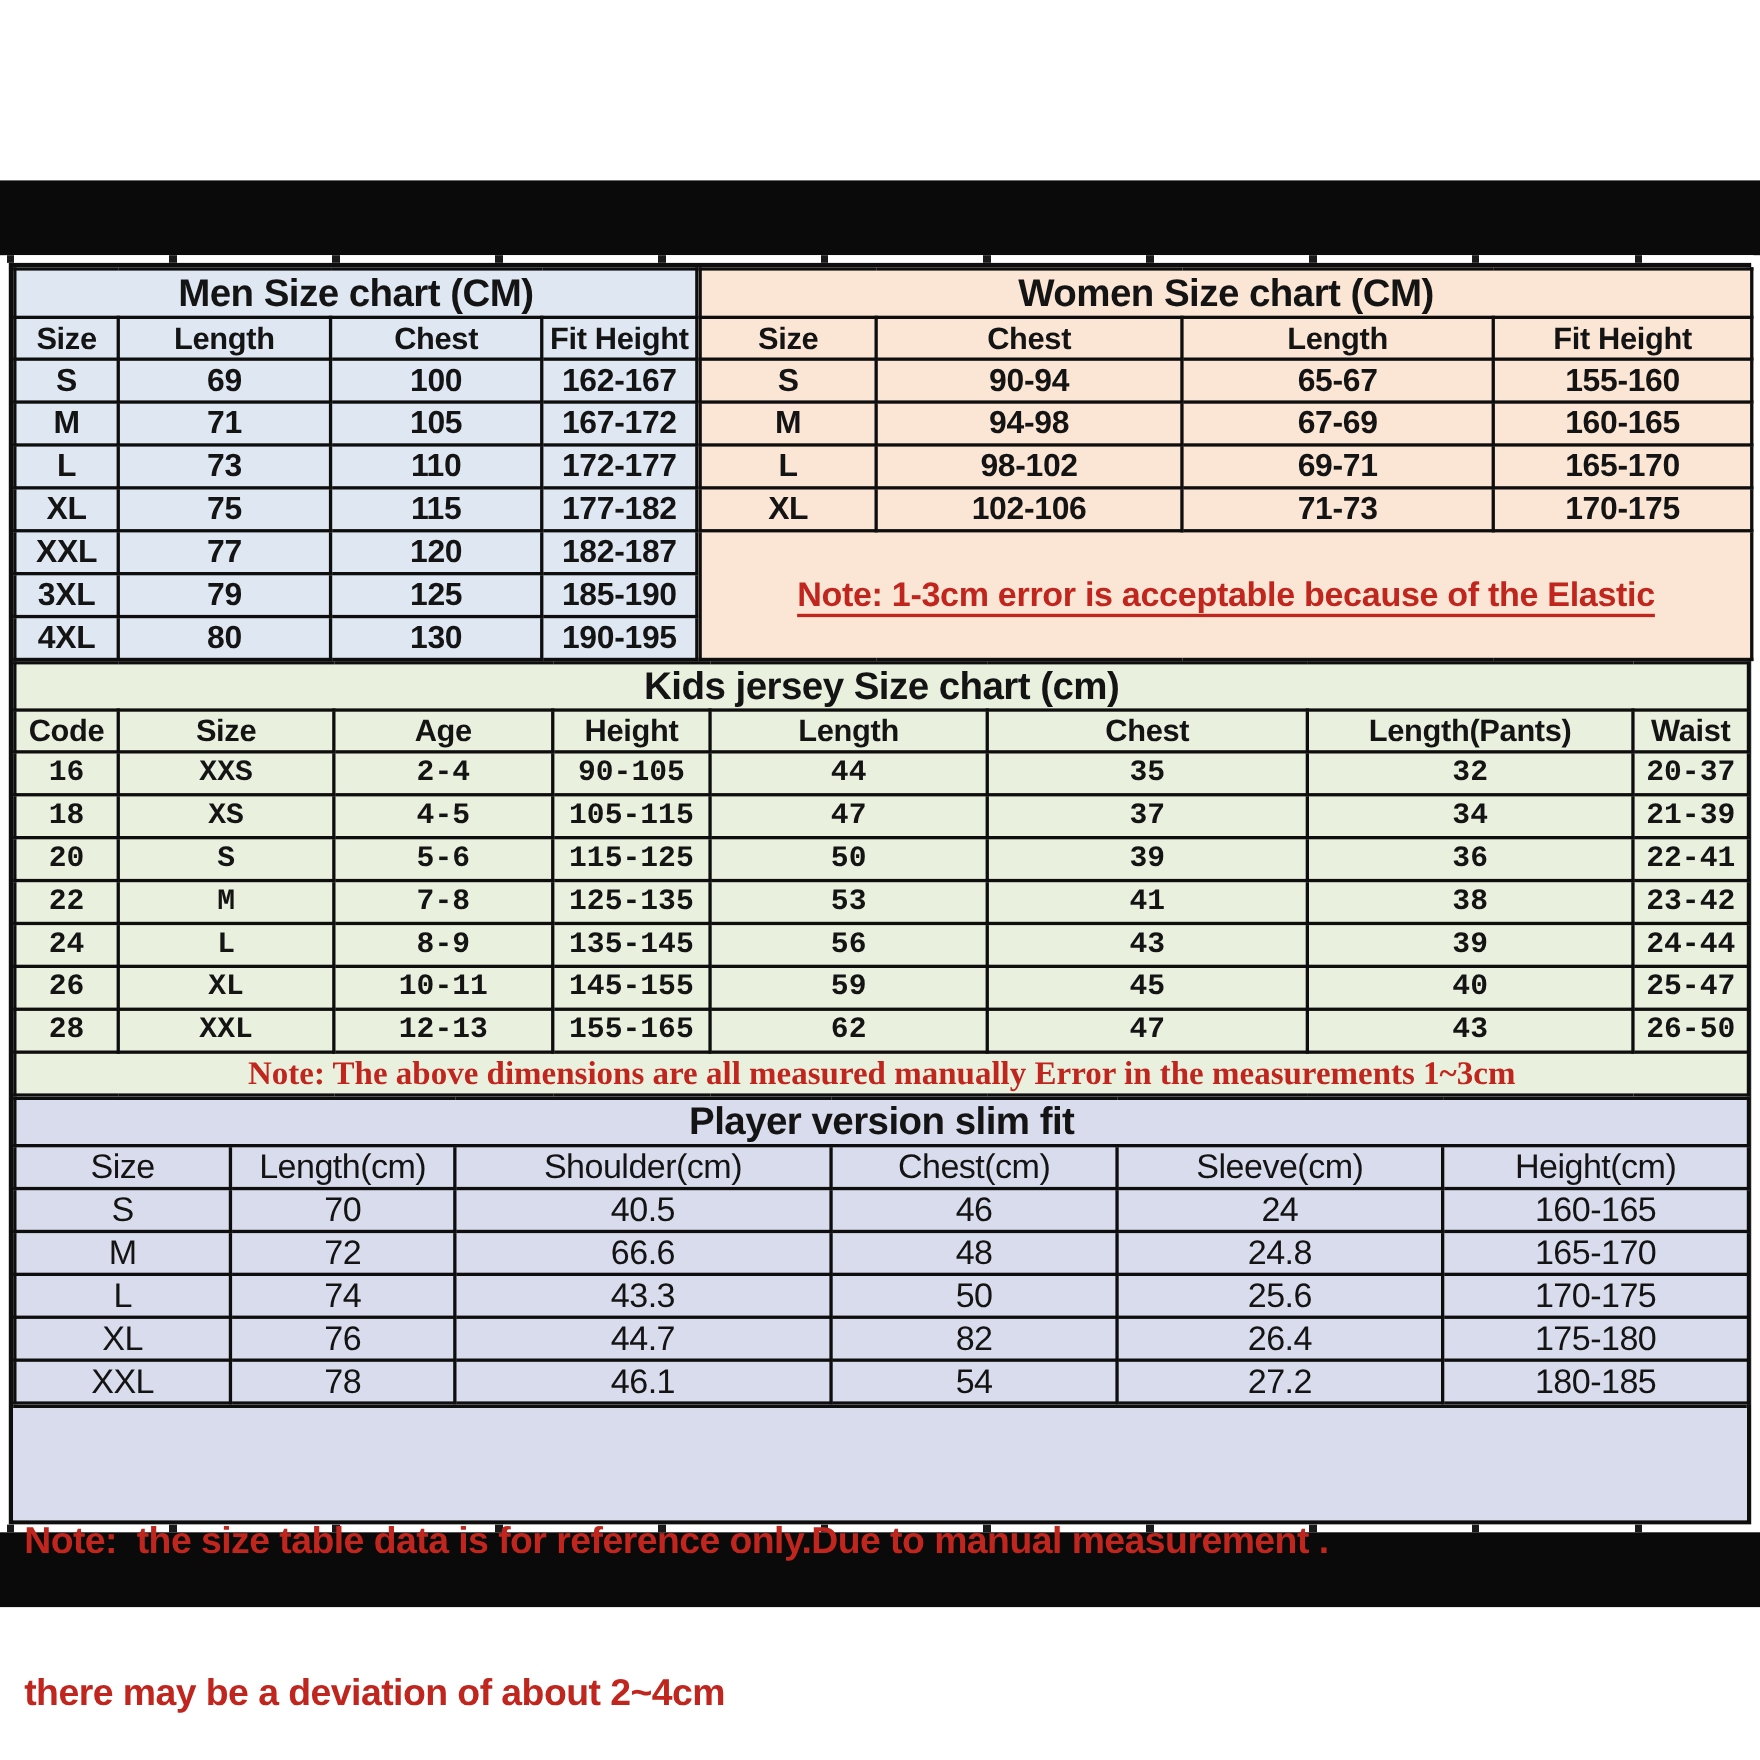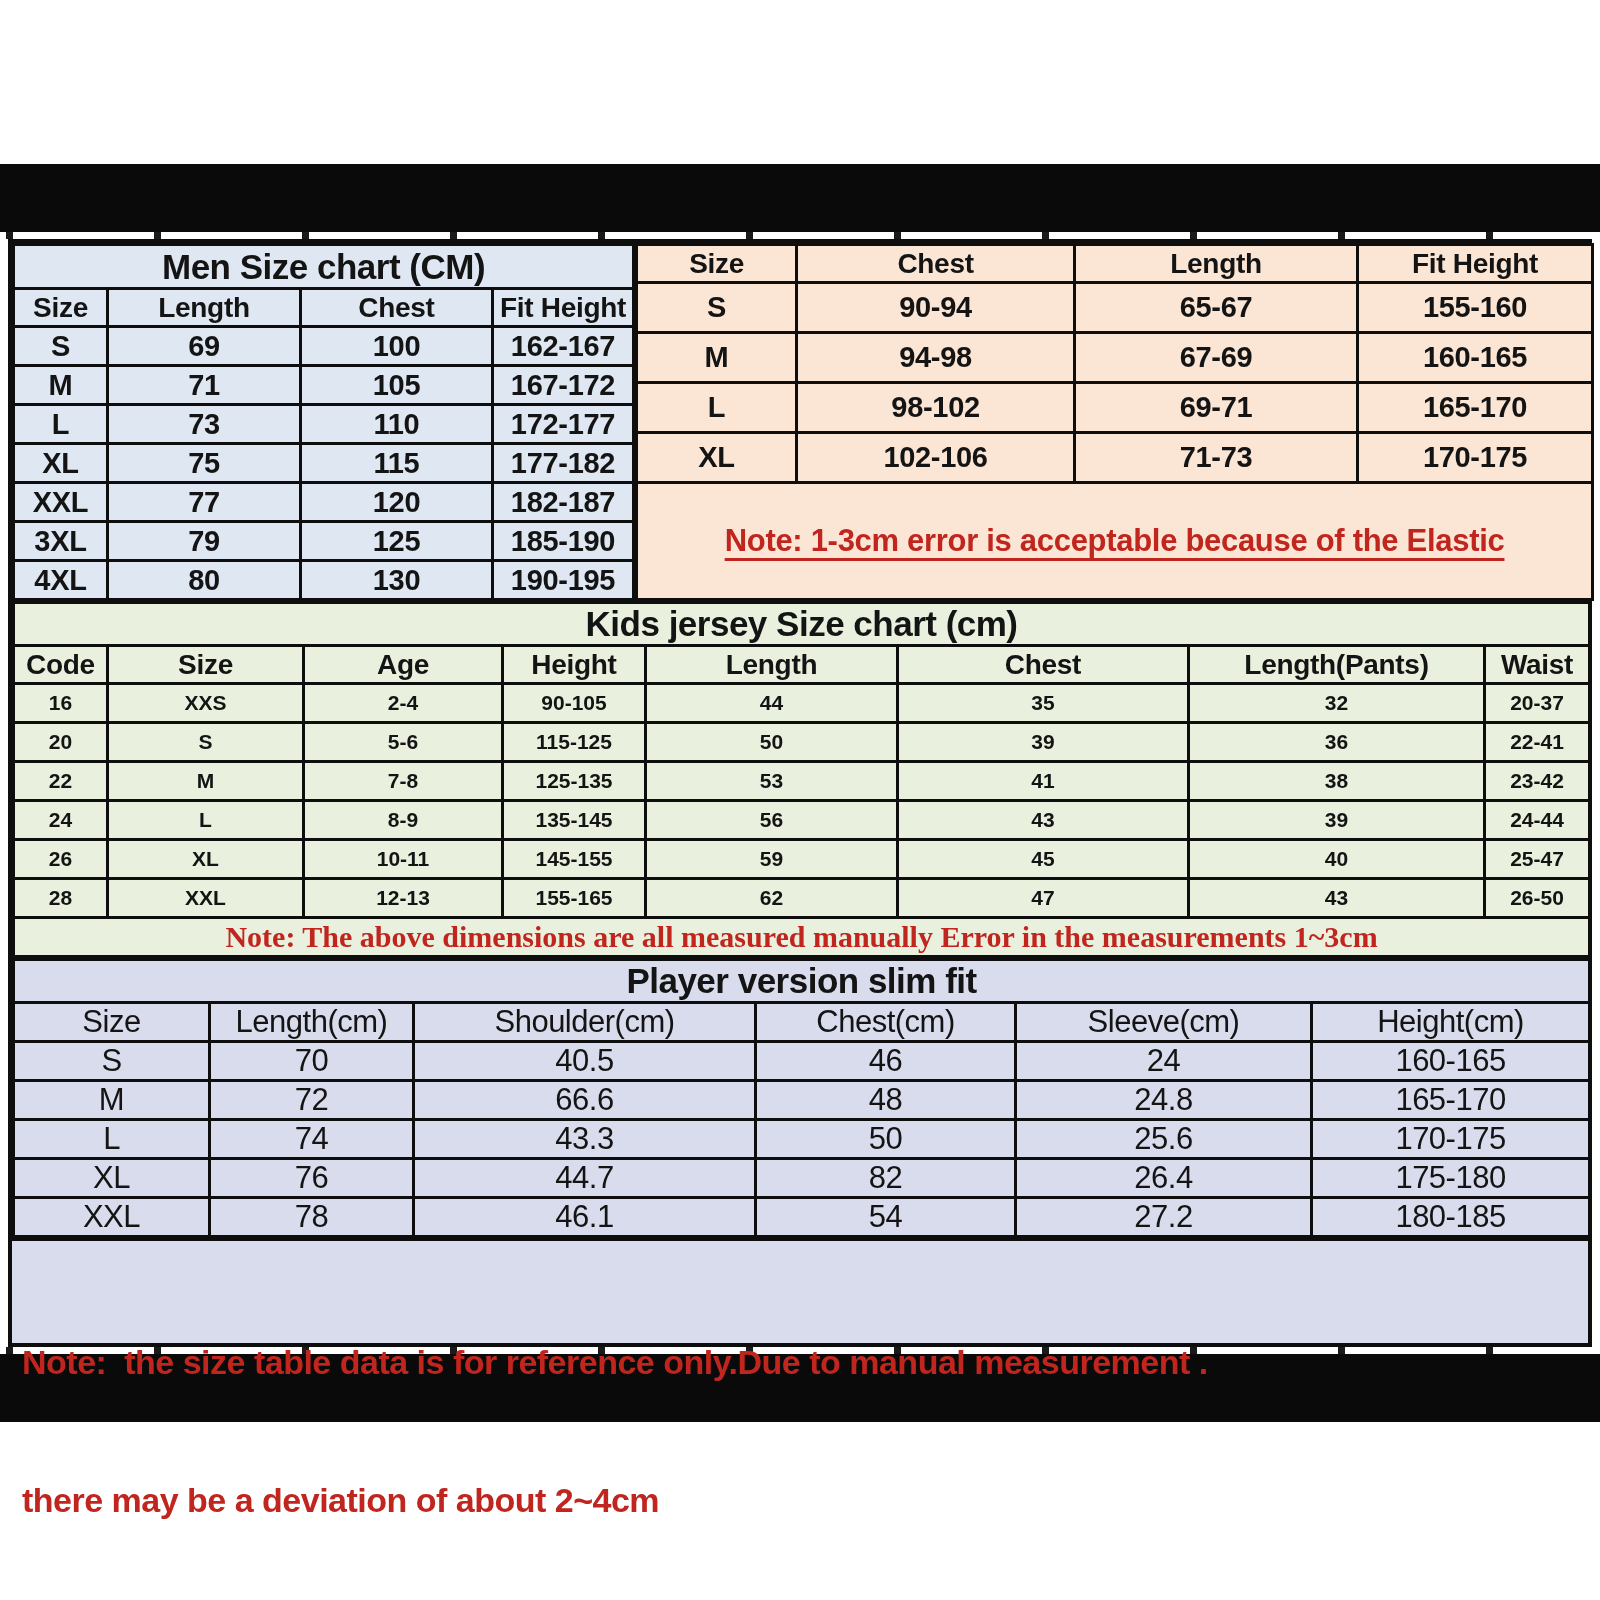--- a/index.html
+++ b/index.html
@@ -28,21 +28,21 @@
     padding:0;overflow:hidden;white-space:nowrap;
   }
   th.title{font-size:35px;height:44px;letter-spacing:-0.5px;}
   tr.cols th{font-size:28px;height:38px;}
   tr[data-name$="table-row"] td{font-size:29px;height:39px;}
 
   table.men{width:620px;background:var(--men-bg);}
   table.women{width:956px;background:var(--women-bg);}
   table.kids{width:1576px;background:var(--kids-bg);}
   table.kids th.title{height:39px;}
-  table.kids tbody td{font-family:Liberation Sans, sans-serif;font-size:21px;letter-spacing:0;}
+  table.kids tbody td{font-family:Liberation Mono, monospace;font-size:27px;letter-spacing:0;}
   table.player{width:1576px;background:var(--player-bg);}
   table.player th.title{height:39px;}
   table.player tr.cols th{font-weight:400;font-size:31px;letter-spacing:-0.5px;}
   table.player tbody td{font-weight:400;font-size:31px;letter-spacing:-0.5px;}
 
   td.women-note{
     height:117px;color:var(--note-red);font-size:31px;font-weight:700;
     text-decoration:underline;text-decoration-thickness:3px;text-underline-offset:7px;
   }
   td.kids-note{
@@ -132,20 +132,23 @@
       </table>
 
       <table class="tbl women" data-name="women-size-table">
         <colgroup>
           <col style="width:160px">
             <col style="width:278px">
             <col style="width:283px">
             <col style="width:235px">
         </colgroup>
         <thead>
+          <tr>
+              <th class="title" colspan="4" data-name="women-table-title">Women Size chart (CM)</th>
+            </tr>
           <tr class="cols" data-name="women-header-row">
               <th data-name="women-column-header">Size</th>
               <th data-name="women-column-header">Chest</th>
               <th data-name="women-column-header">Length</th>
               <th data-name="women-column-header">Fit Height</th>
             </tr>
         </thead>
         <tbody>
             <tr data-name="women-table-row">
               <td data-name="women-cell">S</td>
@@ -211,20 +214,30 @@
             <td data-name="kids-cell">16</td>
             <td data-name="kids-cell">XXS</td>
             <td data-name="kids-cell">2-4</td>
             <td data-name="kids-cell">90-105</td>
             <td data-name="kids-cell">44</td>
             <td data-name="kids-cell">35</td>
             <td data-name="kids-cell">32</td>
             <td data-name="kids-cell">20-37</td>
           </tr>
           <tr data-name="kids-table-row">
+            <td data-name="kids-cell">18</td>
+            <td data-name="kids-cell">XS</td>
+            <td data-name="kids-cell">4-5</td>
+            <td data-name="kids-cell">105-115</td>
+            <td data-name="kids-cell">47</td>
+            <td data-name="kids-cell">37</td>
+            <td data-name="kids-cell">34</td>
+            <td data-name="kids-cell">21-39</td>
+          </tr>
+          <tr data-name="kids-table-row">
             <td data-name="kids-cell">20</td>
             <td data-name="kids-cell">S</td>
             <td data-name="kids-cell">5-6</td>
             <td data-name="kids-cell">115-125</td>
             <td data-name="kids-cell">50</td>
             <td data-name="kids-cell">39</td>
             <td data-name="kids-cell">36</td>
             <td data-name="kids-cell">22-41</td>
           </tr>
           <tr data-name="kids-table-row">

